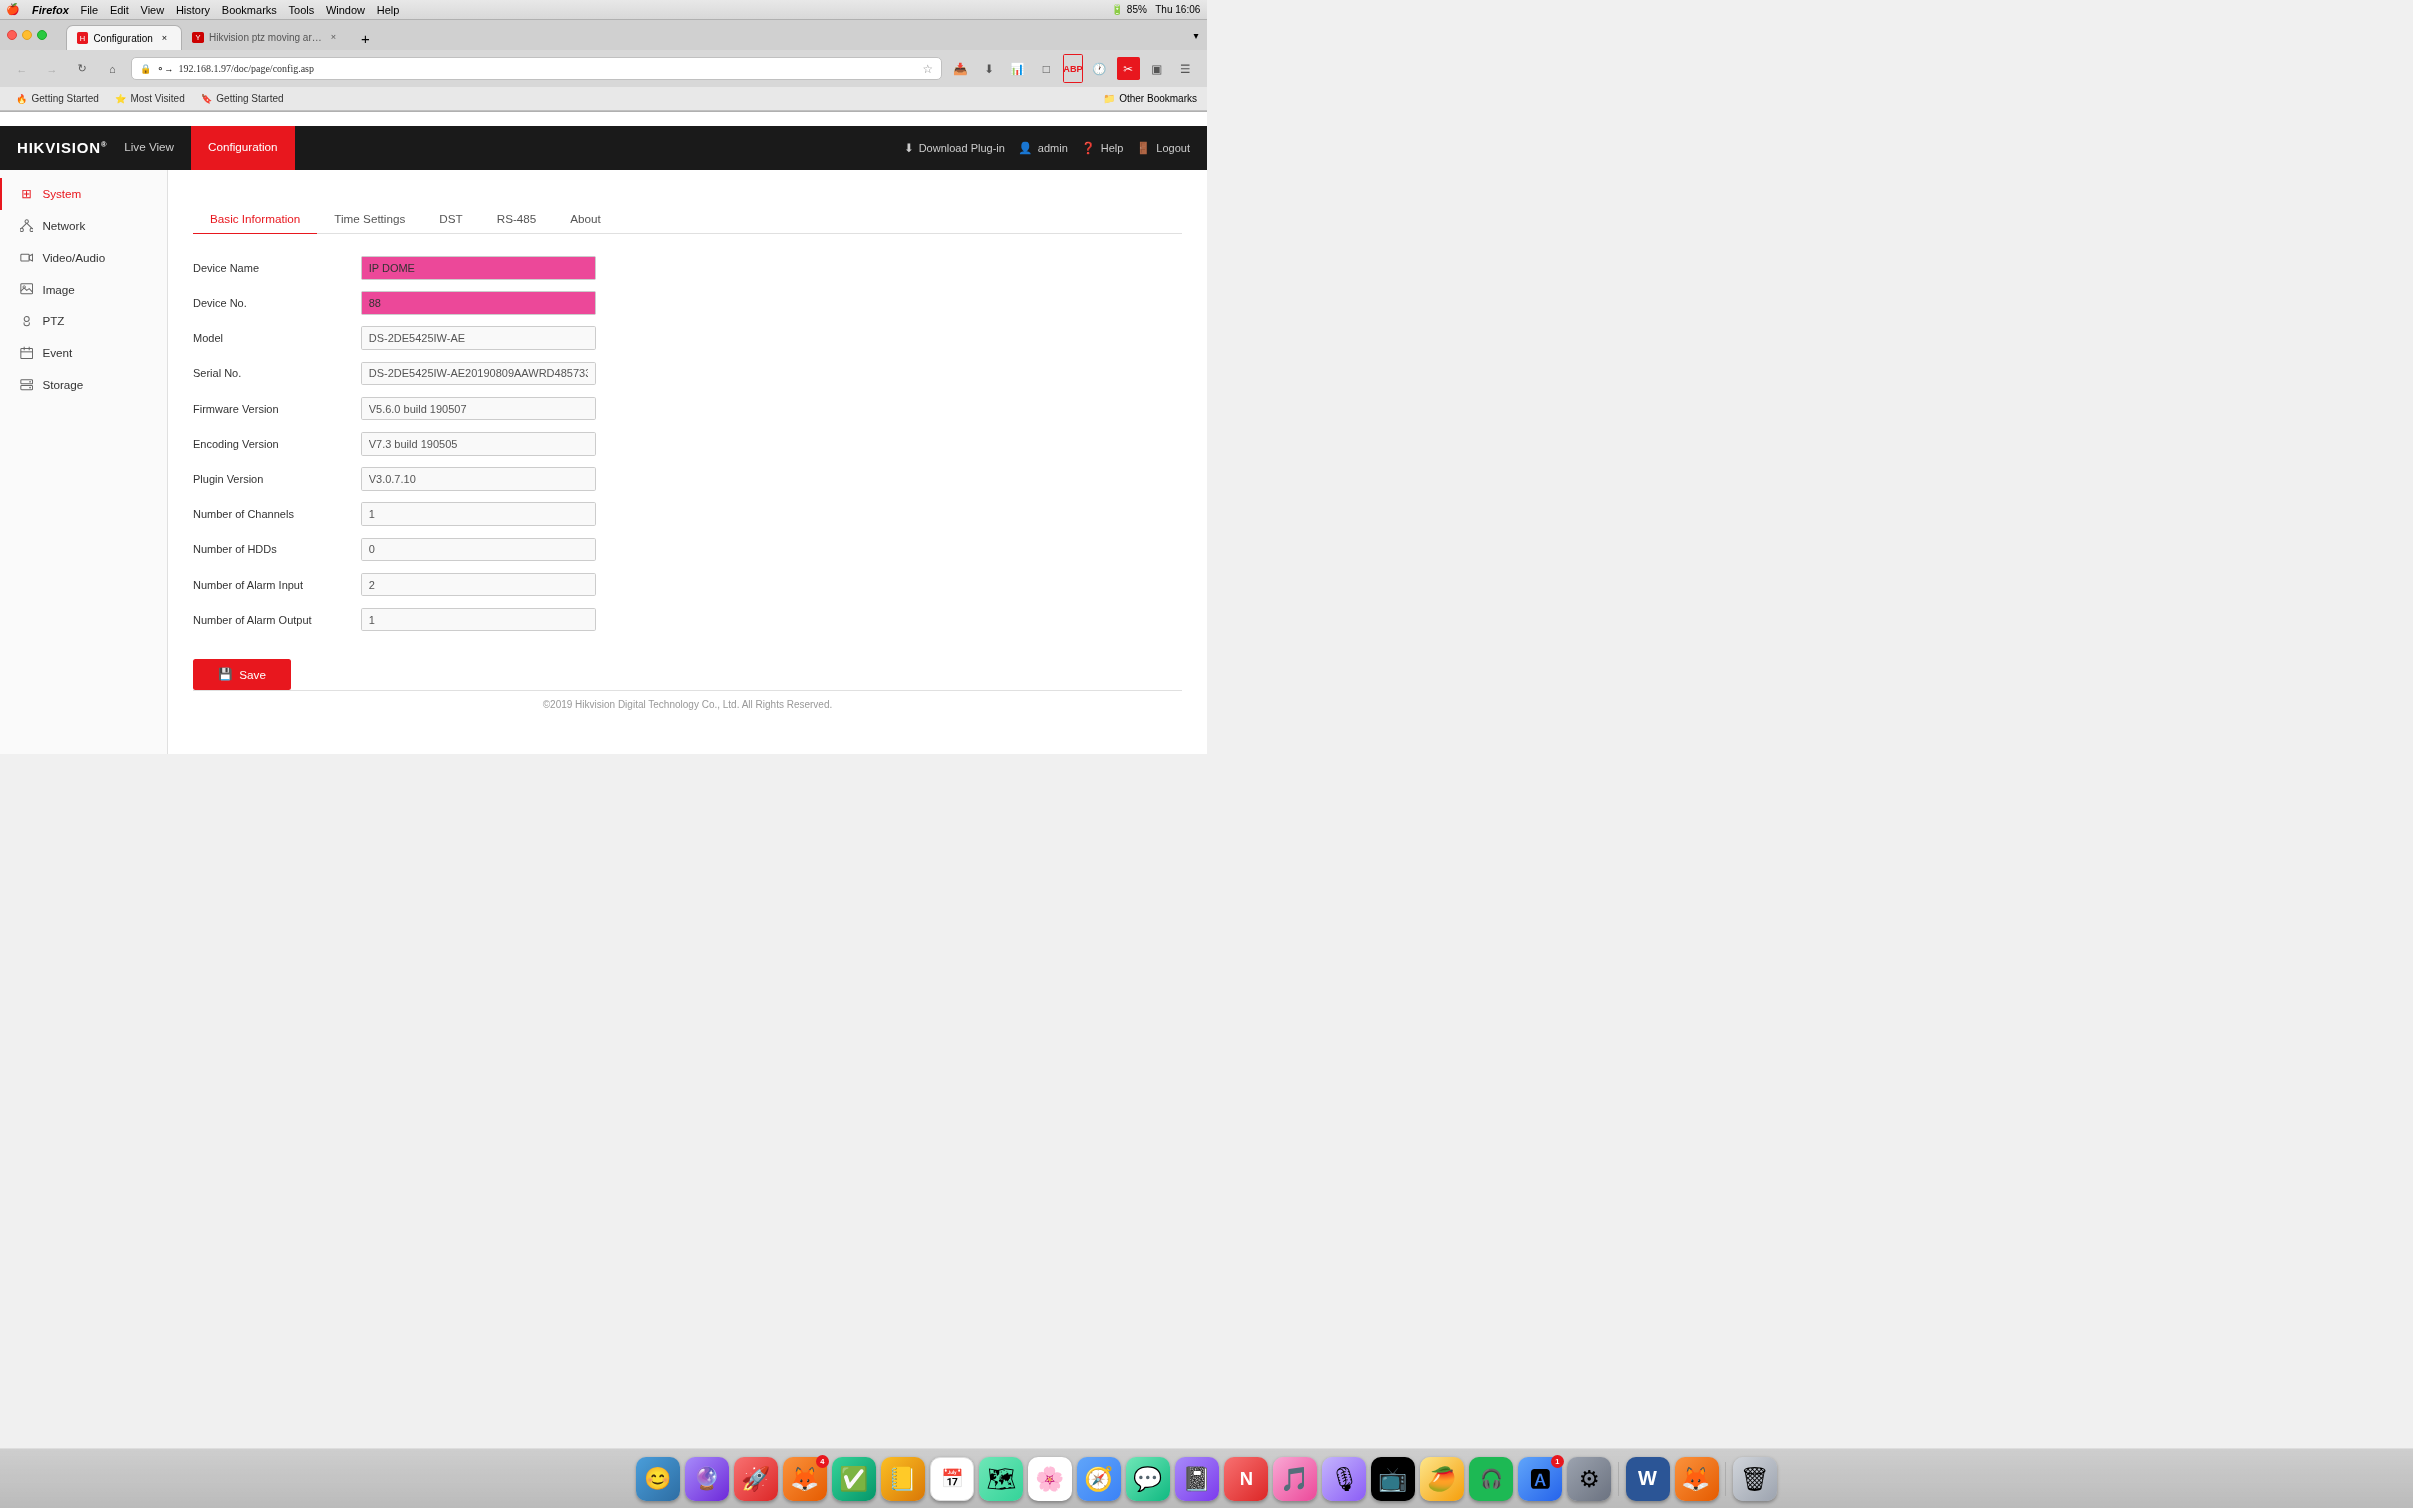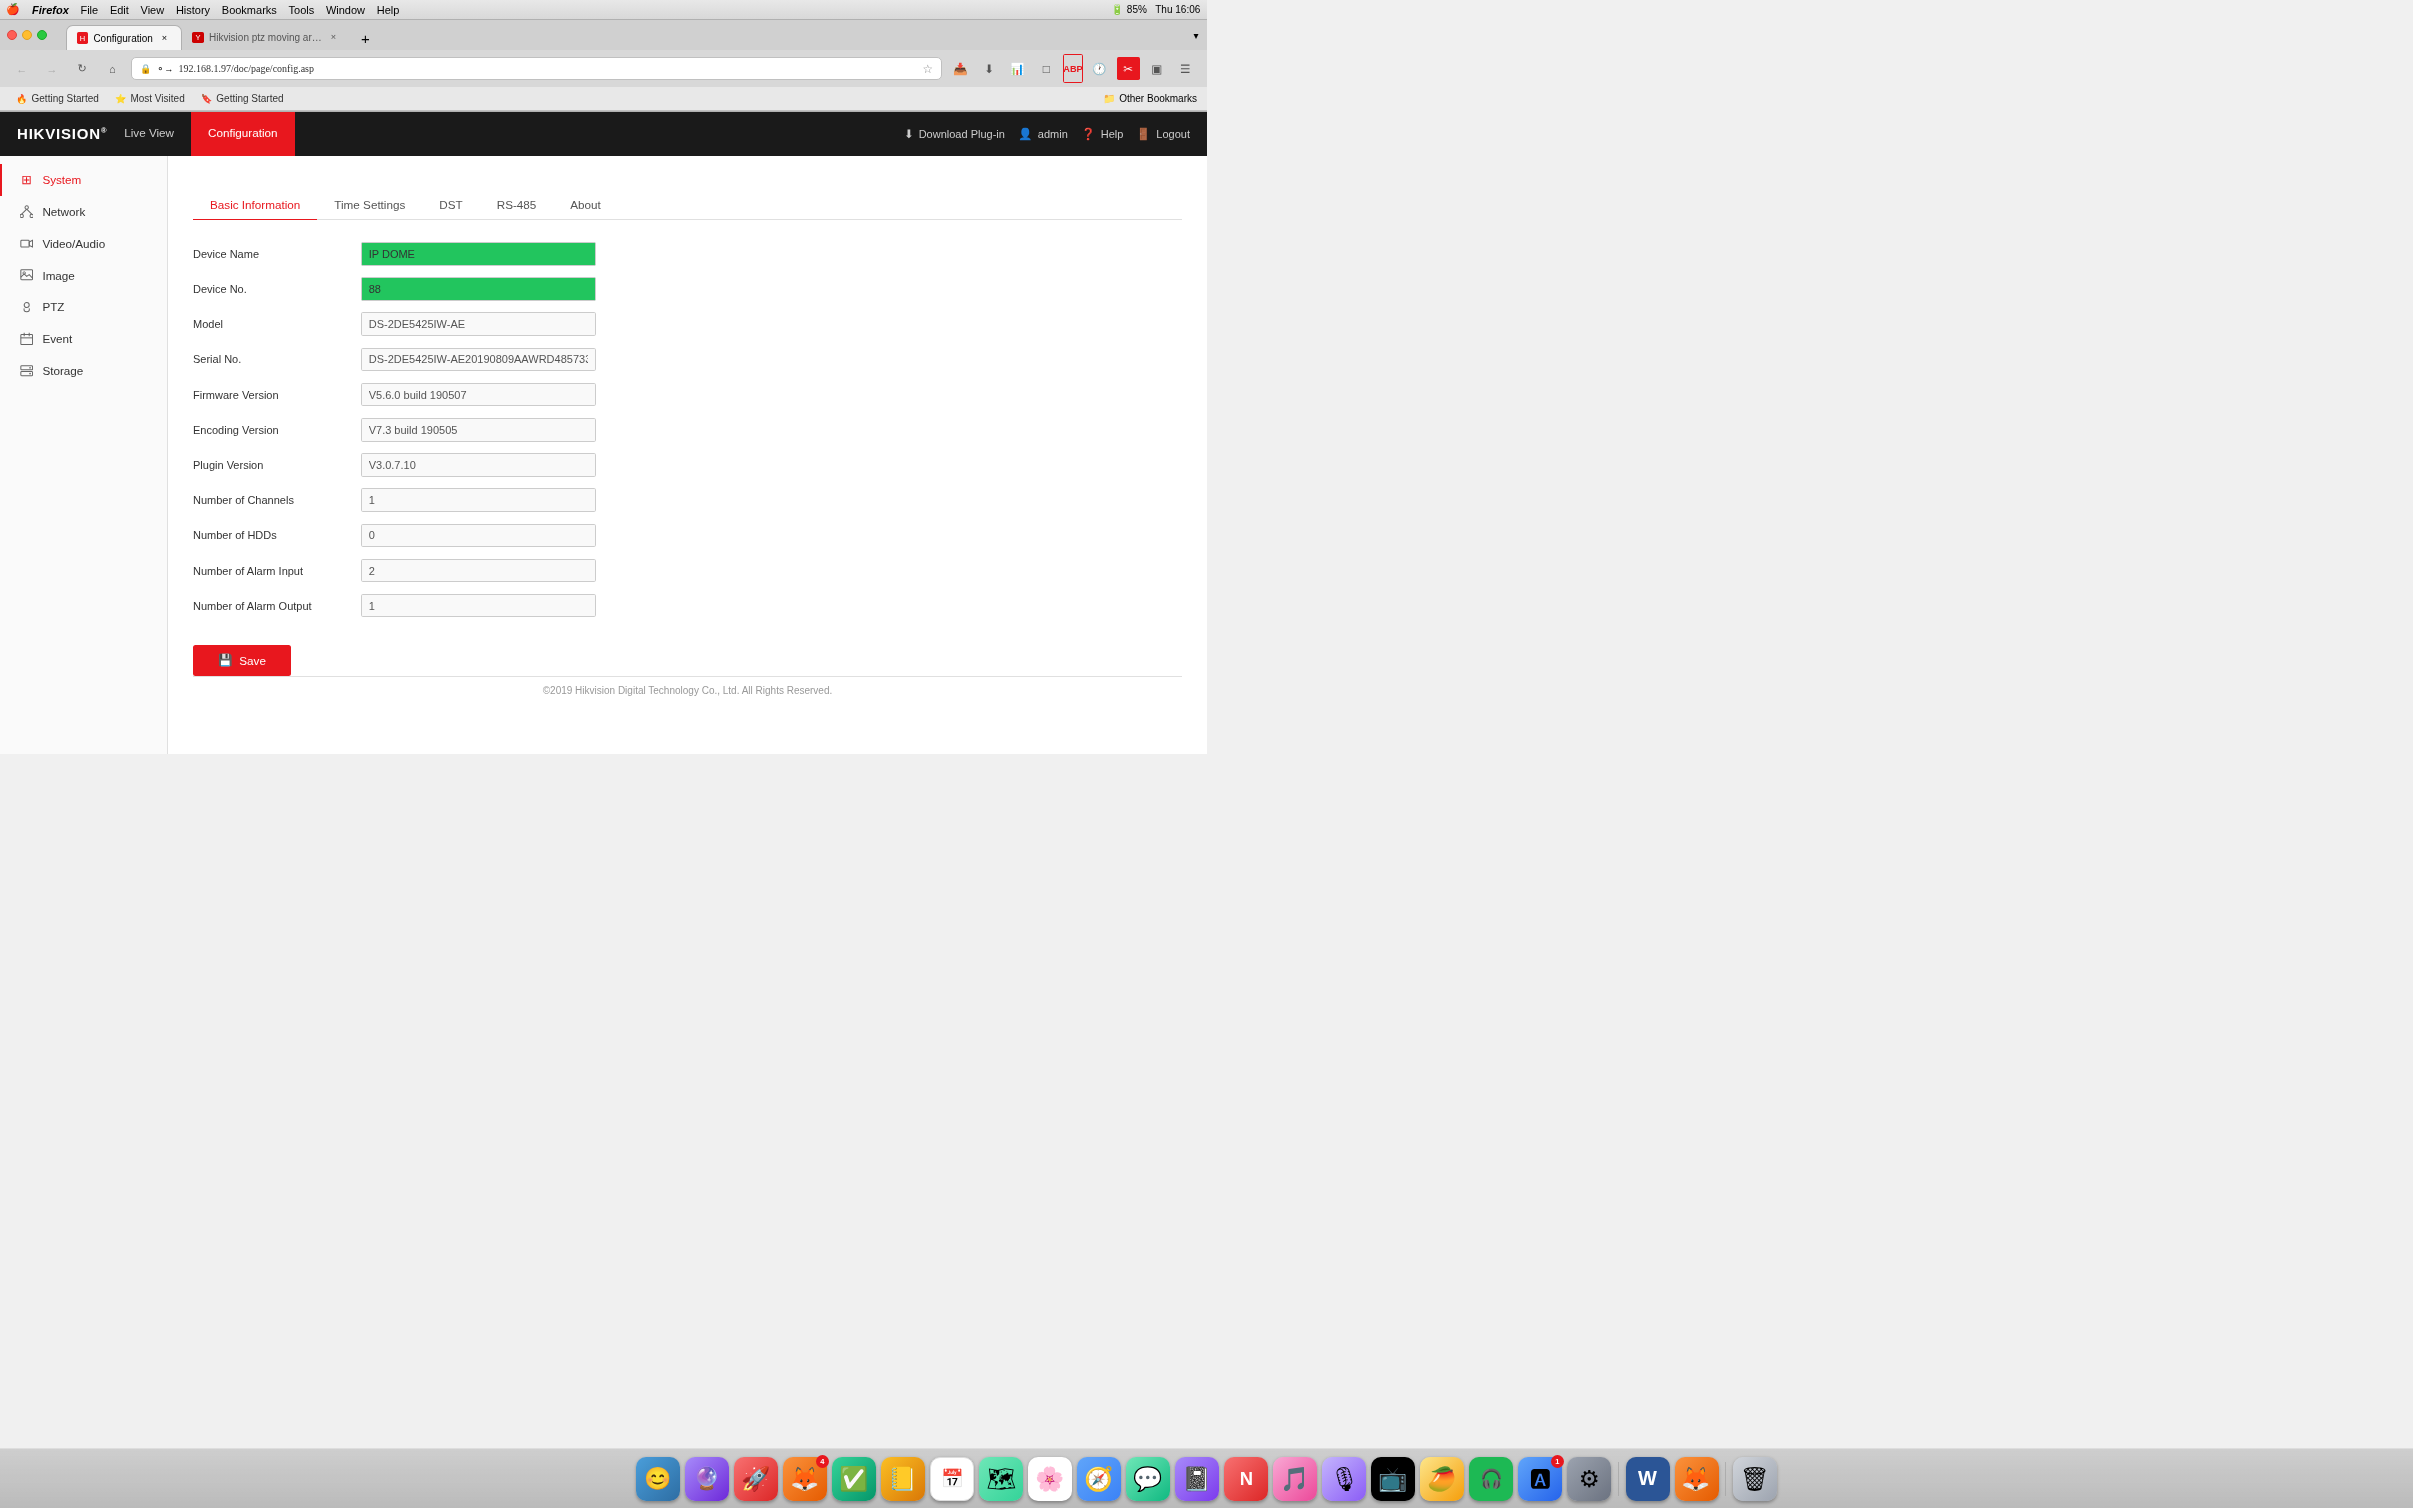--- a/index.html
+++ b/index.html
@@ -121,20 +121,21 @@
     }
 
     
     .app-header {
       height: 44px;
       background: #1a1a1a;
       display: flex;
       align-items: center;
       padding: 0 17px;
       justify-content: space-between;
+      margin-top: 14px;
     }
     .hik-logo {
       color: white;
       font-size: 15px;
       font-weight: 700;
       letter-spacing: 0.8px;
     }
     .hik-logo sup { font-size: 7.5px; color: white; }
     .app-nav { display: flex; align-items: center; gap: 0; }
     .app-nav-item {
@@ -216,21 +217,21 @@
       padding-right: 8.4px;
     }
     .form-input {
       width: 235px;
       height: 23.5px;
       border: 0.8px solid #ccc;
       border-radius: 1.7px;
       padding: 0 6.7px;
       font-size: 11px;
       color: #333;
-      background: #22c55e;
+      background: #ec4899;
     }
     .form-input.readonly { background: #f9f9f9; color: #555; cursor: default; }
 
     
     .save-btn-container { margin-top: 25px; }
     .save-btn {
       background: #e8171e;
       color: white;
       border: none;
       padding: 8.4px 25px;

